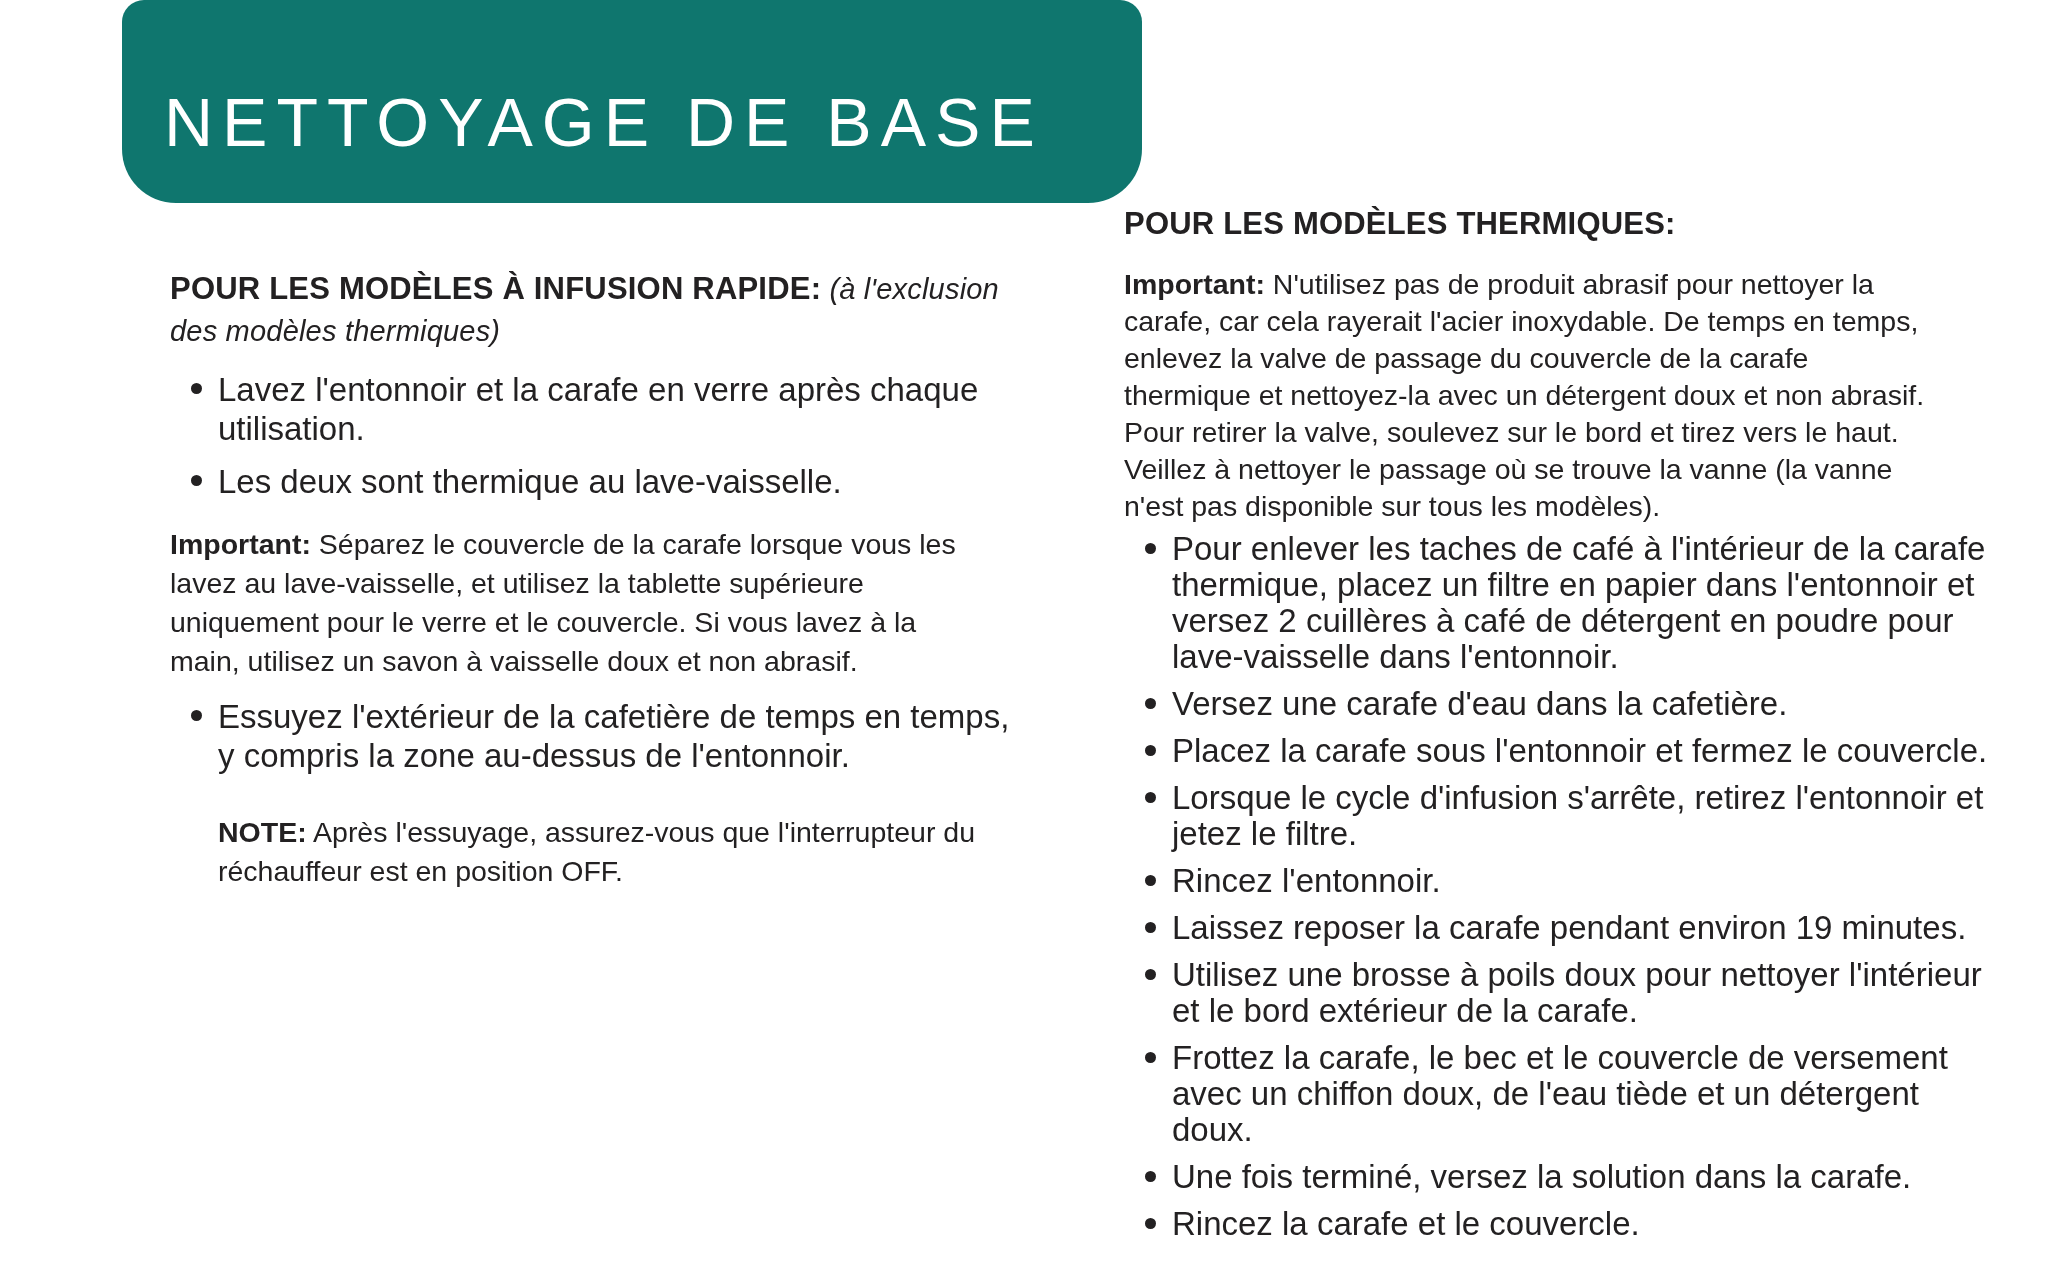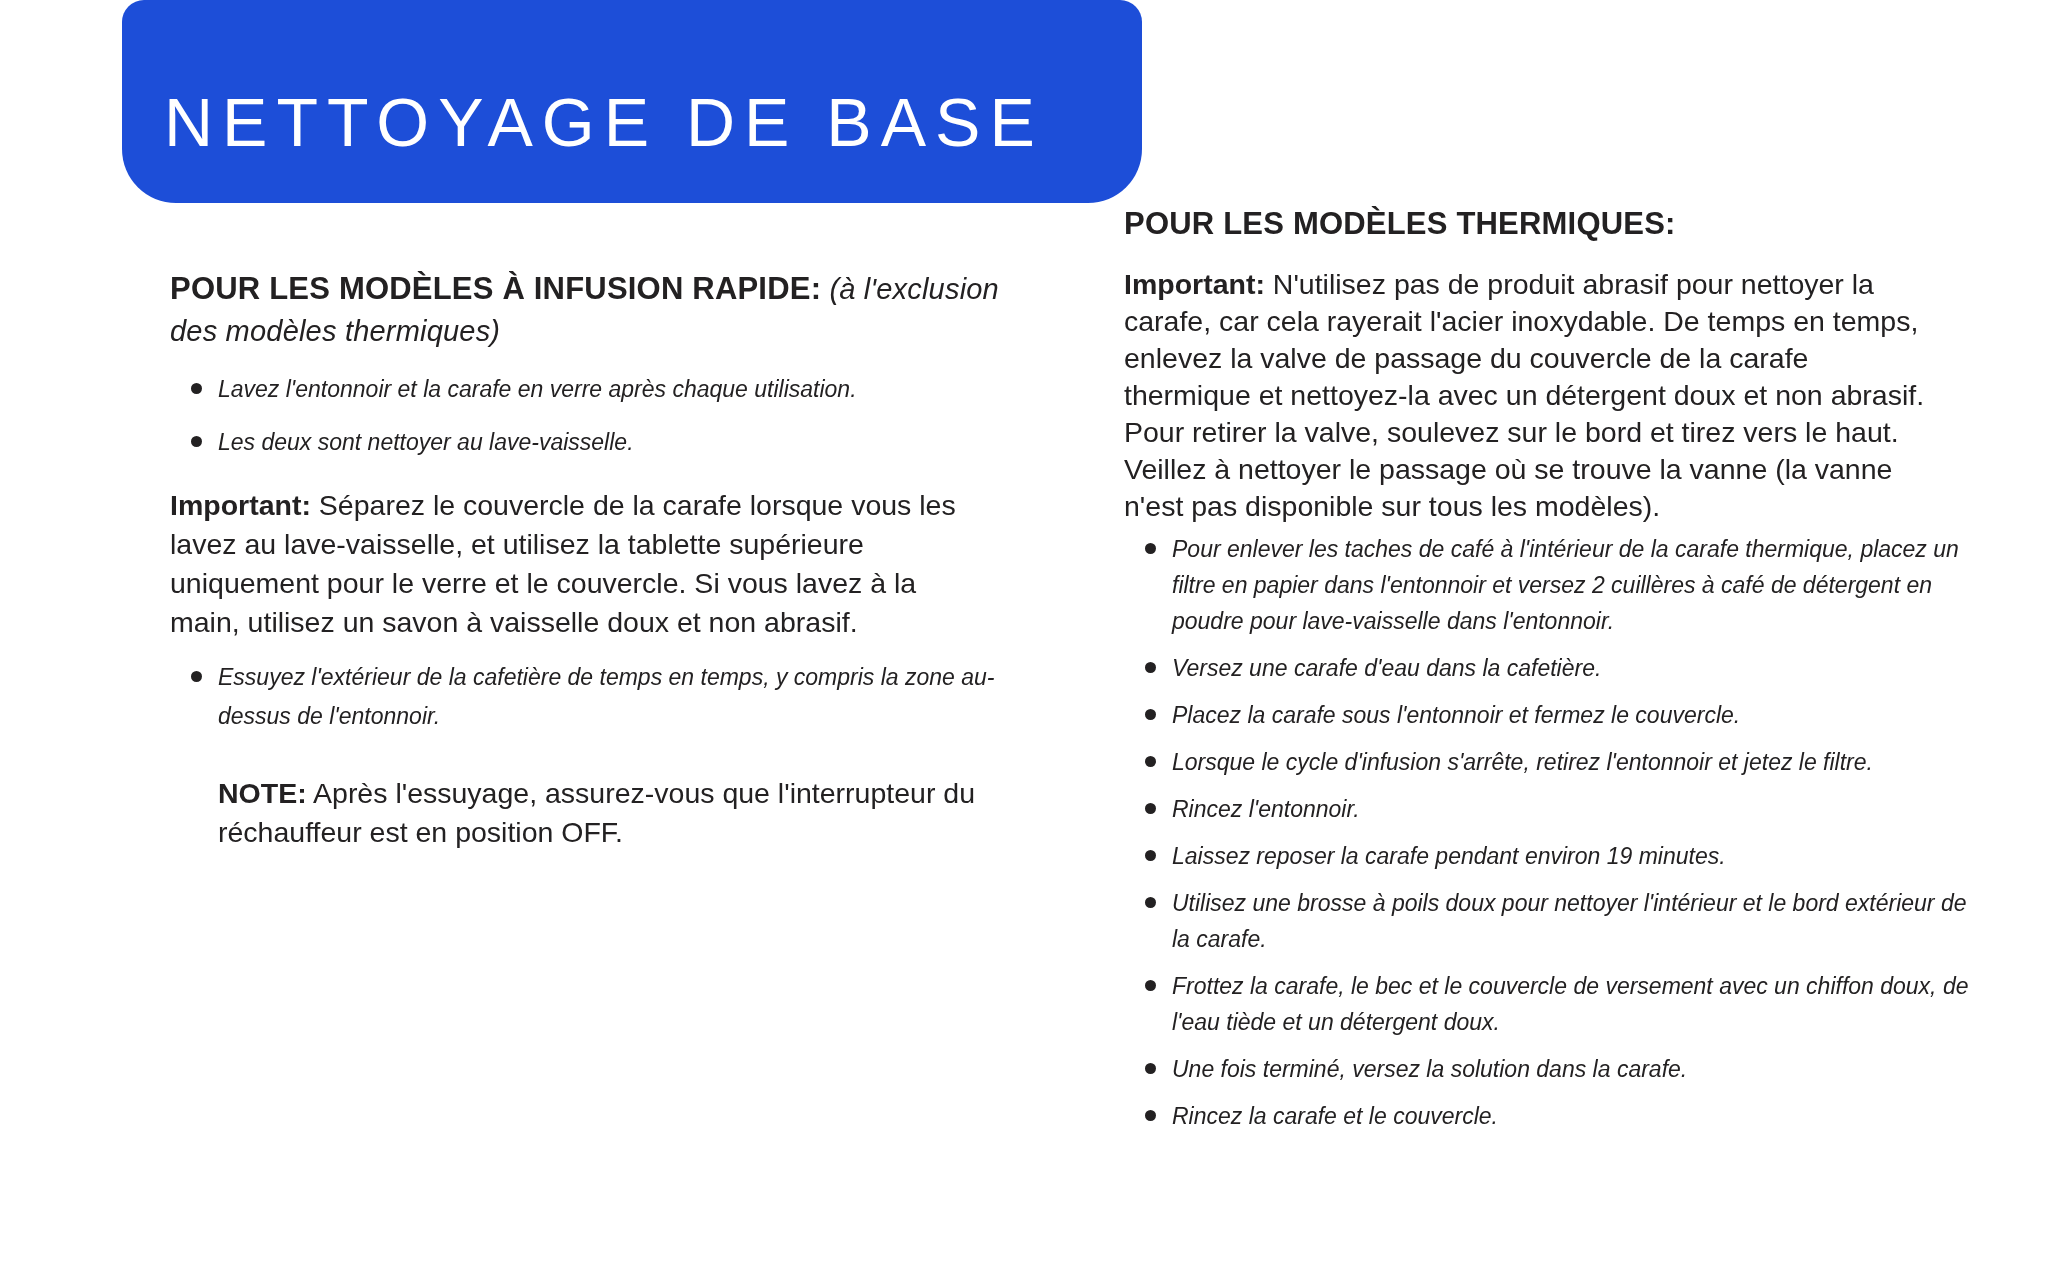--- a/index.html
+++ b/index.html
@@ -10,21 +10,21 @@
     background:#ffffff;
     overflow:hidden;
     font-family:"Liberation Sans","DejaVu Sans",sans-serif;
     color:#232122;
   }
   
   .banner{
     position:absolute;
     left:122px;top:0;
     width:1020px;height:203px;
-    background:#1d4ed8;
+    background:#0f766e;
     border-radius:22px 22px 54px 54px;
   }
   .banner-title{
     position:absolute;
     left:42px;bottom:42px;
     font-size:68px;
     font-weight:400;
     letter-spacing:9px;
     color:#ffffff;
     white-space:nowrap;
@@ -54,22 +54,21 @@
     font-size:28.5px;
     line-height:39px;
     margin:0;
   }
   .col-left .para.important{margin-top:24px;width:804px;}
   .col-right .para.important{margin-top:23px;line-height:37px;width:818px;}
 
   ul.bullets{
     list-style:none;
     margin:0;padding:0;
-    font-size:23px;
-    font-style:italic;
+    font-size:33px;
   }
   .col-left ul.bullets{margin-top:18px;}
   .col-left ul.bullets.second{margin-top:16px;}
   .col-right ul.bullets{margin-top:6px;}
   ul.bullets li{
     position:relative;
     padding-left:48px;
     line-height:39px;
     margin-top:14px;
   }
@@ -115,21 +114,21 @@
       <span class="b">POUR LES MODÈLES À INFUSION RAPIDE:</span><span class="lead-in"> (à l'exclusion des modèles thermiques)</span>
     </p>
 
     <ul class="bullets">
       <li>
         <span class="bullet-dot"></span>
         <span>Lavez l'entonnoir et la carafe en verre après chaque utilisation.</span>
       </li>
       <li>
         <span class="bullet-dot"></span>
-        <span>Les deux sont nettoyer au lave-vaisselle.</span>
+        <span>Les deux sont thermique au lave-vaisselle.</span>
       </li>
     </ul>
 
     <p class="para important">
       <span class="b">Important:</span><span> Séparez le couvercle de la carafe lorsque vous les lavez au lave-vaisselle, et utilisez la tablette supérieure uniquement pour le verre et le couvercle. Si vous lavez à la main, utilisez un savon à vaisselle doux et non abrasif.</span>
     </p>
 
     <ul class="bullets second">
       <li>
         <span class="bullet-dot"></span>

